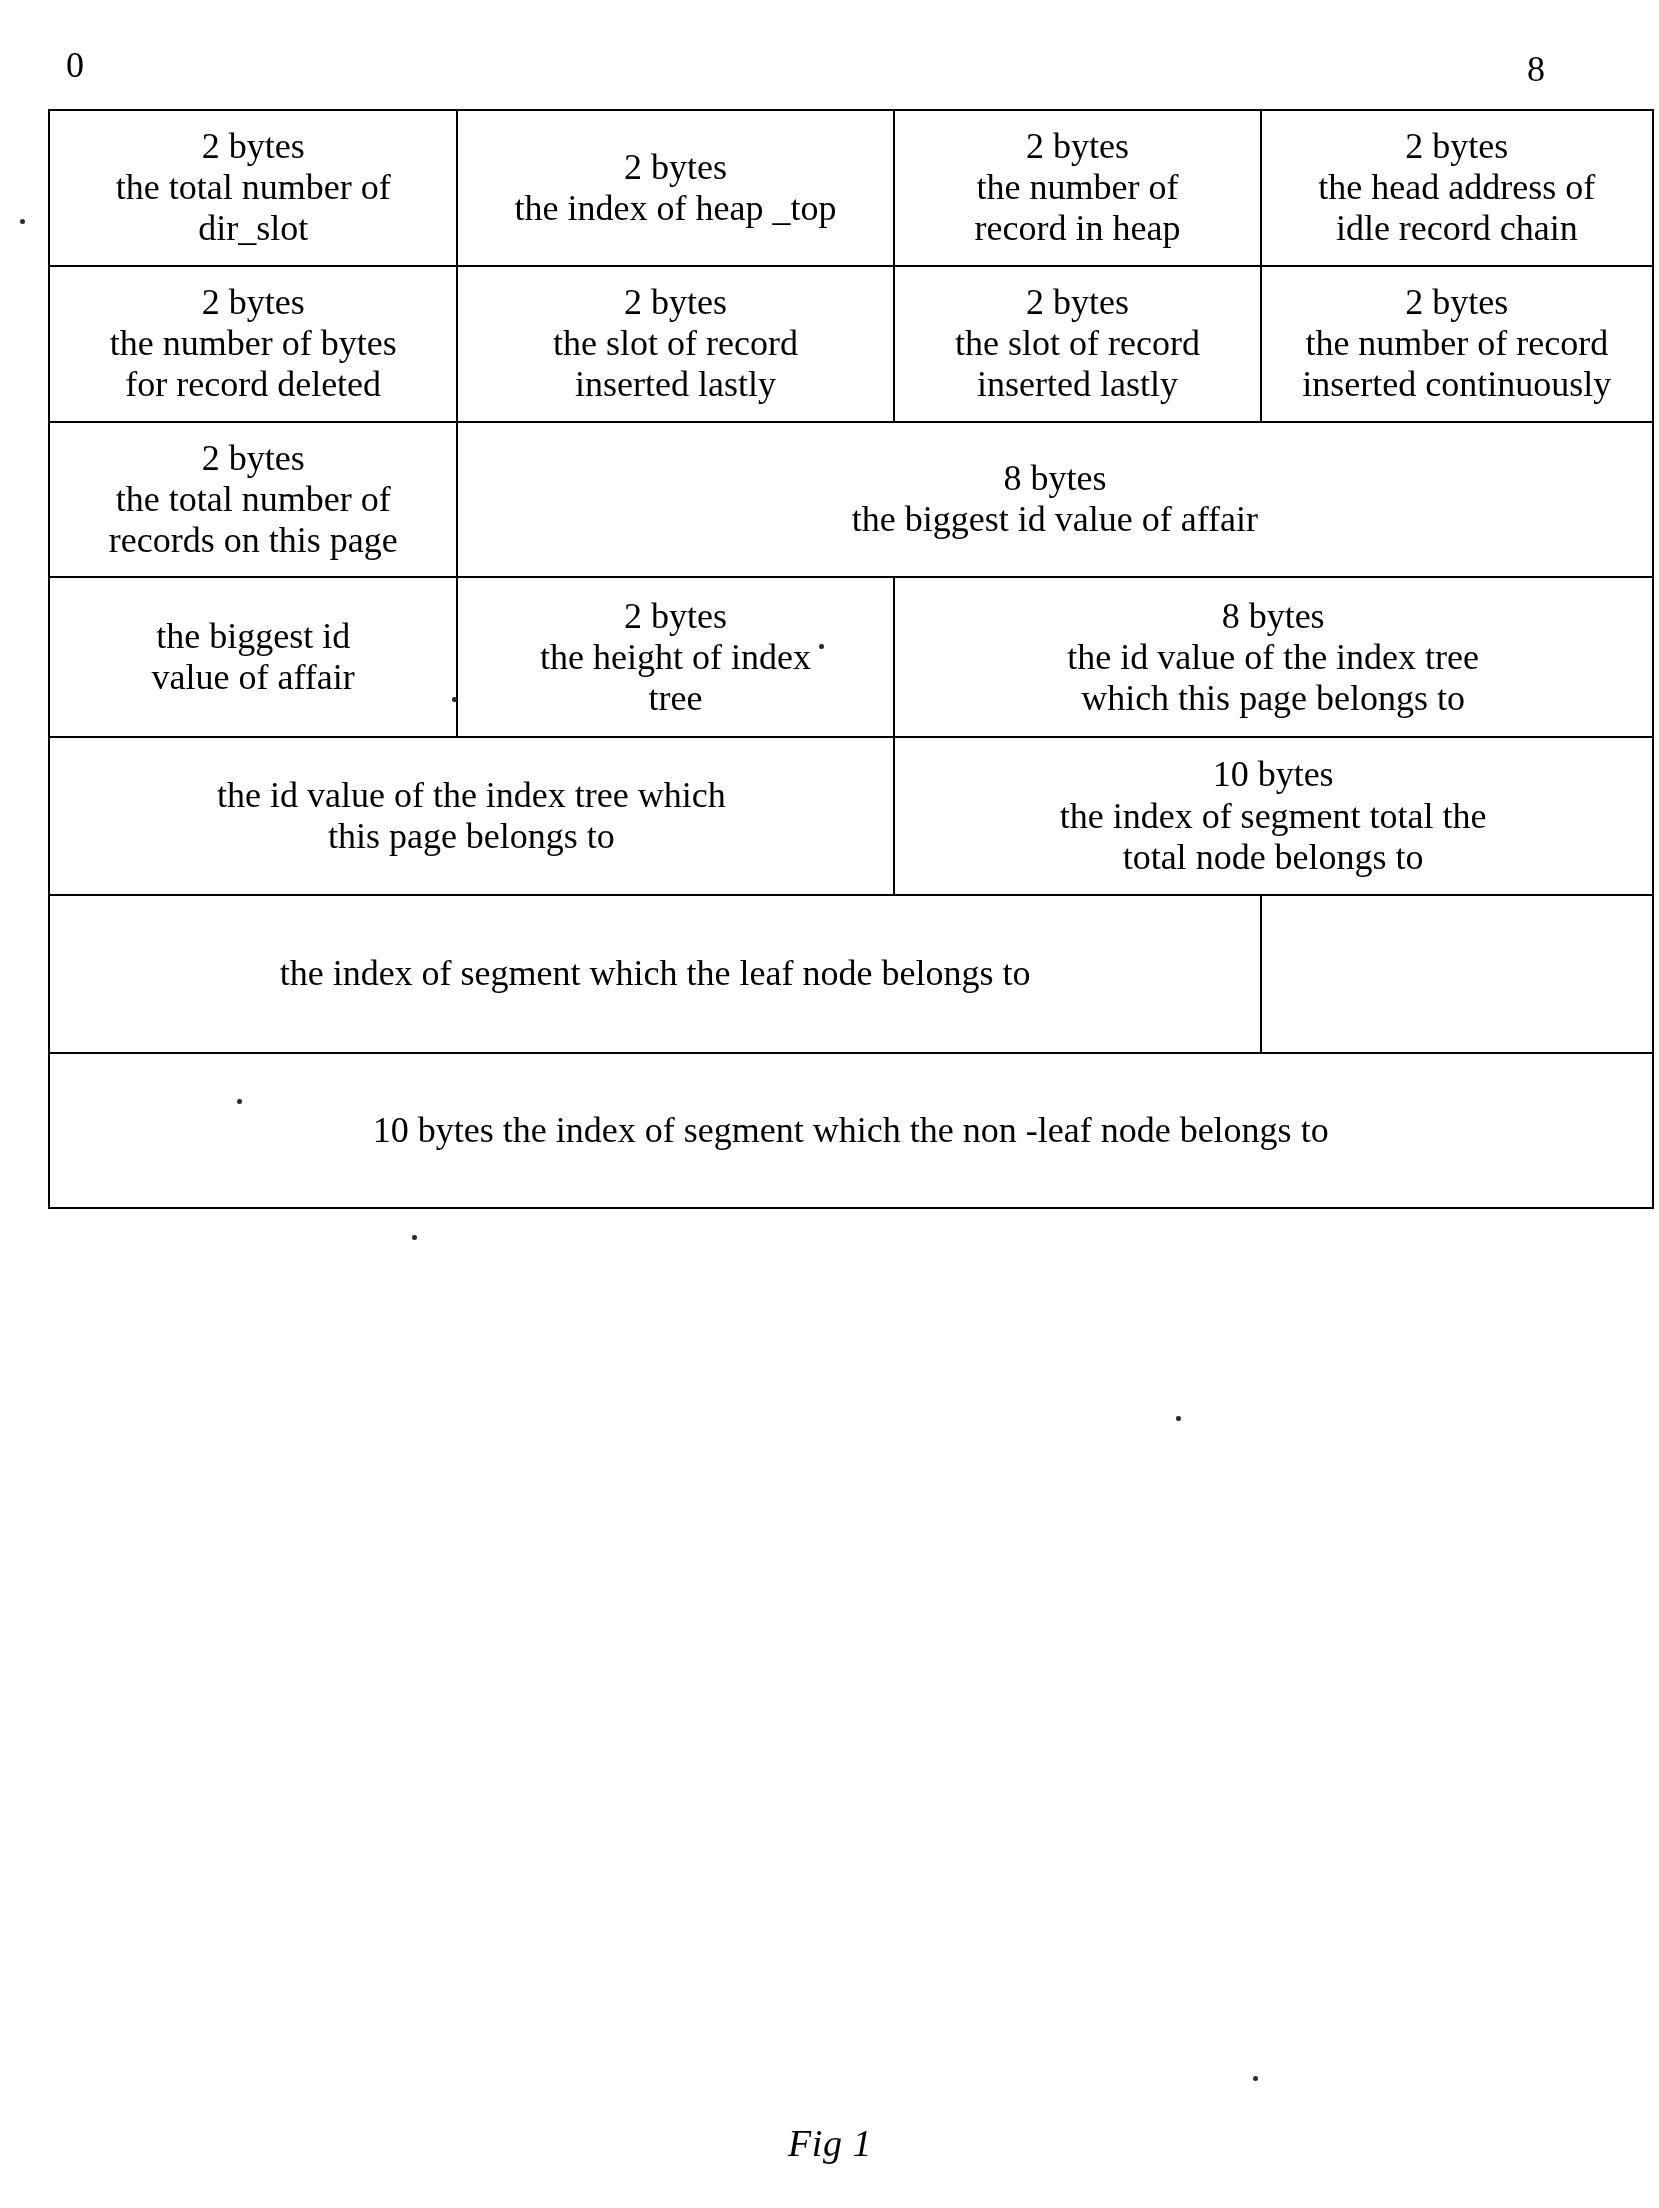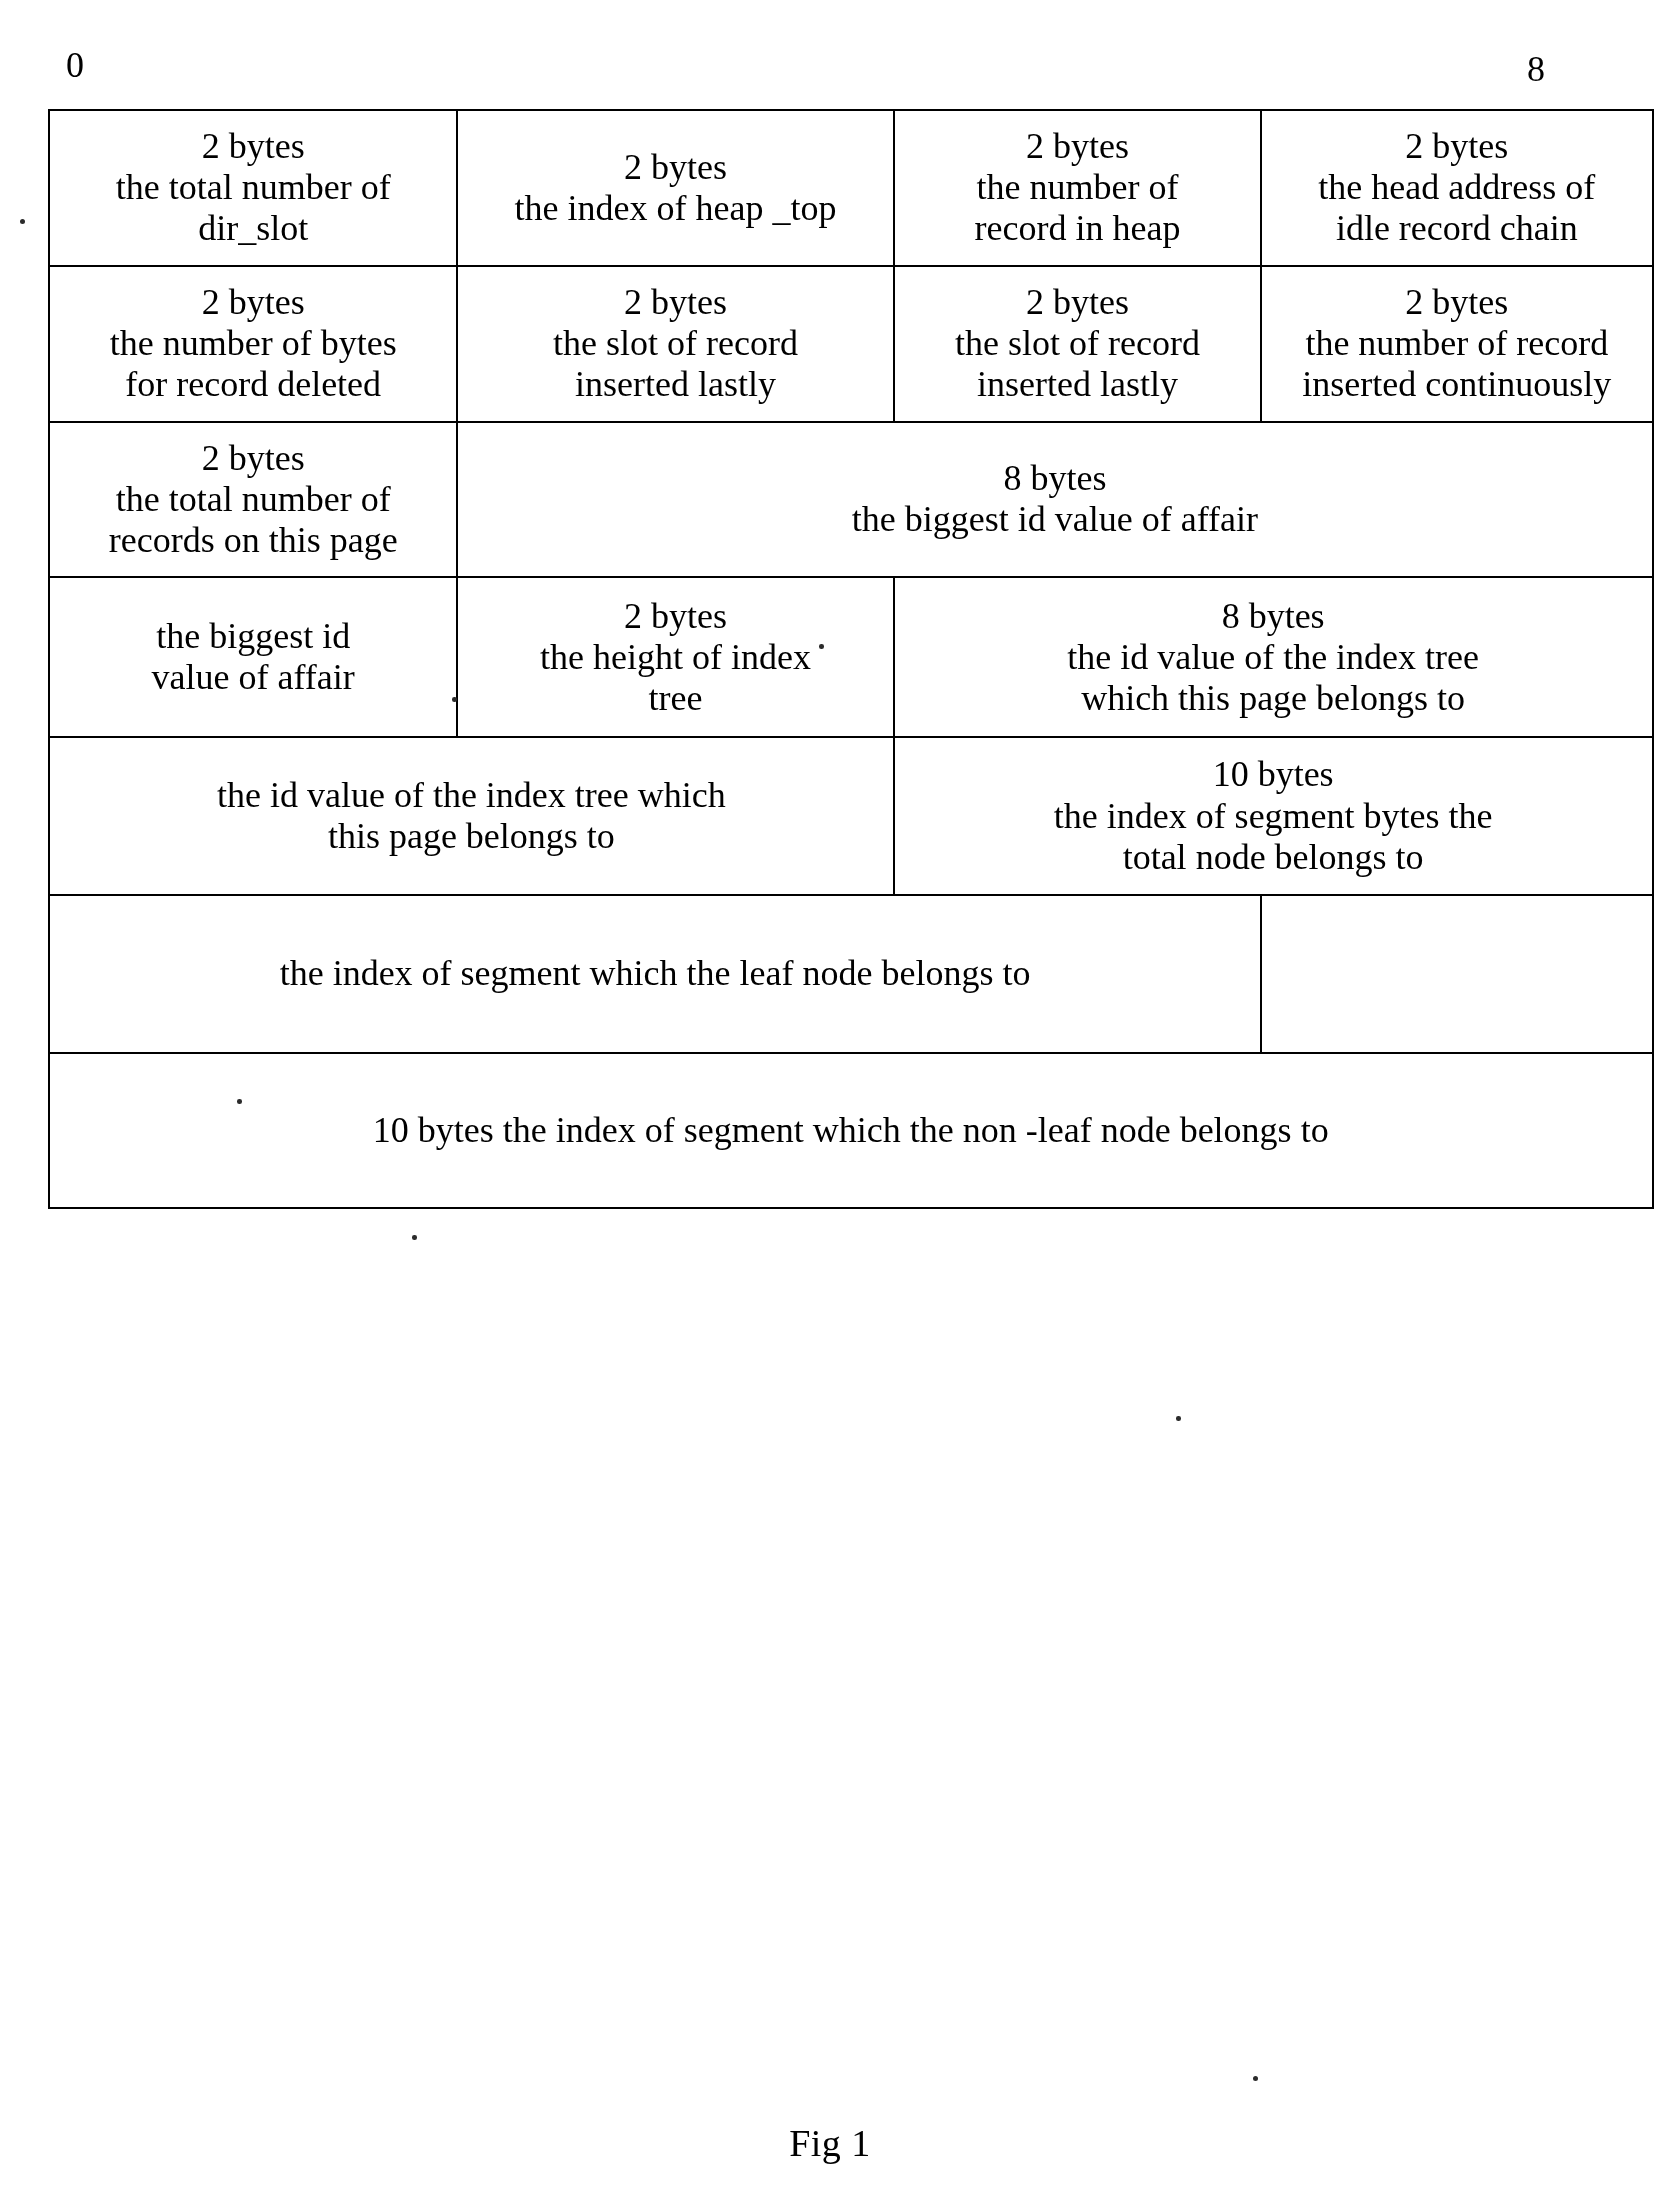--- a/index.html
+++ b/index.html
@@ -68,20 +68,21 @@
 
   
   #fig-caption {
     position: absolute;
     left: 0;
     top: 2121px;
     width: 1660px;
     text-align: center;
     font-size: 38px;
     letter-spacing: 0.5px;
+    font-style: italic;
   }
 
   
   .speck {
     position: absolute;
     background: #2b2b2b;
     border-radius: 50%;
   }
 </style>
 </head>
@@ -169,21 +170,21 @@
         </td>
       </tr>
 
       <tr class="r5">
         <td colspan="2">
           <span class="ln">the id value of the index tree which</span>
           <span class="ln">this page belongs to</span>
         </td>
         <td colspan="2">
           <span class="ln">10 bytes</span>
-          <span class="ln">the index of segment bytes the</span>
+          <span class="ln">the index of segment total the</span>
           <span class="ln">total node belongs to</span>
         </td>
       </tr>
 
       <tr class="r6">
         <td colspan="3">
           <span class="ln">the index of segment which the leaf node belongs to</span>
         </td>
         <td>
           <span class="ln"></span>

